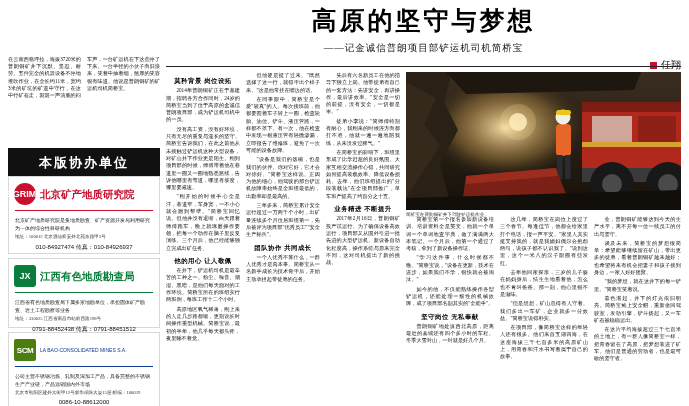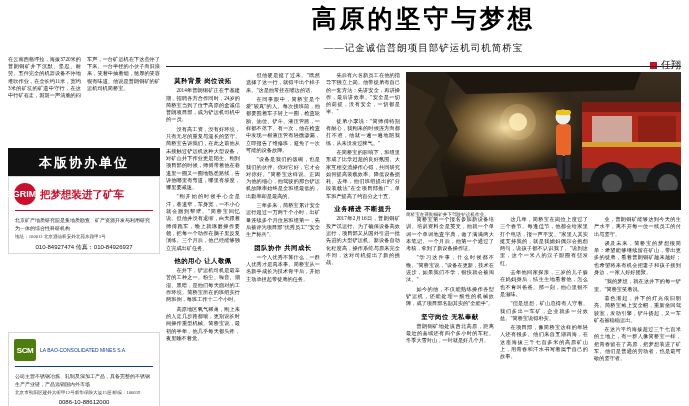--- a/index.html
+++ b/index.html
@@ -68,21 +68,21 @@
     font-size:4.6px;line-height:6.6px;padding:2px 6px 0 6px;color:#333;
   }
   .scm-sub{font-size:5px;color:#0d3b8f;font-family:"Liberation Sans",sans-serif;}
 
   
   .masthead{
     position:absolute;left:166px;top:6px;width:515px;height:58px;
   }
   .main-title{
     text-align:center;font-size:25px;font-weight:bold;letter-spacing:3px;
-    font-family:Liberation Mono, monospace;color:#000;line-height:30px;
+    font-family:Liberation Serif, serif;color:#000;line-height:30px;
   }
   .sub-title{
     text-align:center;font-size:9.5px;letter-spacing:1px;color:#111;
     margin-top:6px;
   }
   .byline-row{
     position:absolute;right:0;top:52px;display:flex;align-items:center;gap:4px;
   }
   .byline-sq{width:7px;height:7px;background:#c8102e;}
   .byline-txt{font-size:10px;color:#111;}
@@ -128,28 +128,38 @@
 
   <div class="left-col">
 
     <div class="lead-text">在云南西格坪拉，海拔3720米的普朗铜矿井下沉默、坚忍、耐劳。五件完全的机器设备不停地堆吹作业，在全长约11米，宽约3米的矿坑的矿道中守行，在这中行矿石走，斑斑一声清脆的闷车声，一台矿运机在下这些停了下来。一台半径的小伙子向旧浪来，笑着中抽着烟，憨厚的笑容很有味道。他说是普朗铜矿的矿运机司机简桥宝。</div>
 
     <div class="sponsor-head">本版协办单位</div>
 
     <div class="ad-box ad1">
       <div class="ad-logo-row">
         <div class="logo-mark">BGRIMM</div>
-        <div class="ad-title">把梦想装进了矿车</div>
+        <div class="ad-title">北京矿产地质研究院</div>
       </div>
       <div class="ad-rule"></div>
       <div class="ad-lines">北京矿产地质研究院是集地质勘查、矿产资源开发与利用研究为一体的综合性科研机构</div>
       <div class="ad-foot">地址：100012 北京酒仙桥安外北苑东路甲3号</div>
       <div class="ad-phone">010-84927474  传真：010-84926937</div>
     </div>
 
+    <div class="ad-box ad2">
+      <div class="ad-logo-row">
+        <div class="logo-mark green">JX</div>
+        <div class="ad-title green">江西有色地质勘查局</div>
+      </div>
+      <div class="ad-rule green"></div>
+      <div class="ad-lines">江西省有色地质勘查局下属多家地勘单位，承担固体矿产勘查、岩土工程勘察等业务</div>
+      <div class="ad-foot">地址：330025 江西省南昌市站前西路198号</div>
+      <div class="ad-phone">0791-88452438  传真：0791-88451512</div>
+    </div>
 
     <div class="ad-box ad3">
       <div class="ad-logo-row">
         <div class="logo-mark scm">SCM</div>
         <div>
           <div class="scm-sub">LA BAO-CONSOLIDATED MINES S.A.</div>
         </div>
       </div>
       <div class="ad-rule blue"></div>
       <div class="ad-lines">公司主营不锈钢冶炼、轧制及深加工产品，具备完整的不锈钢生产产业链，产品远销国内外市场</div>

